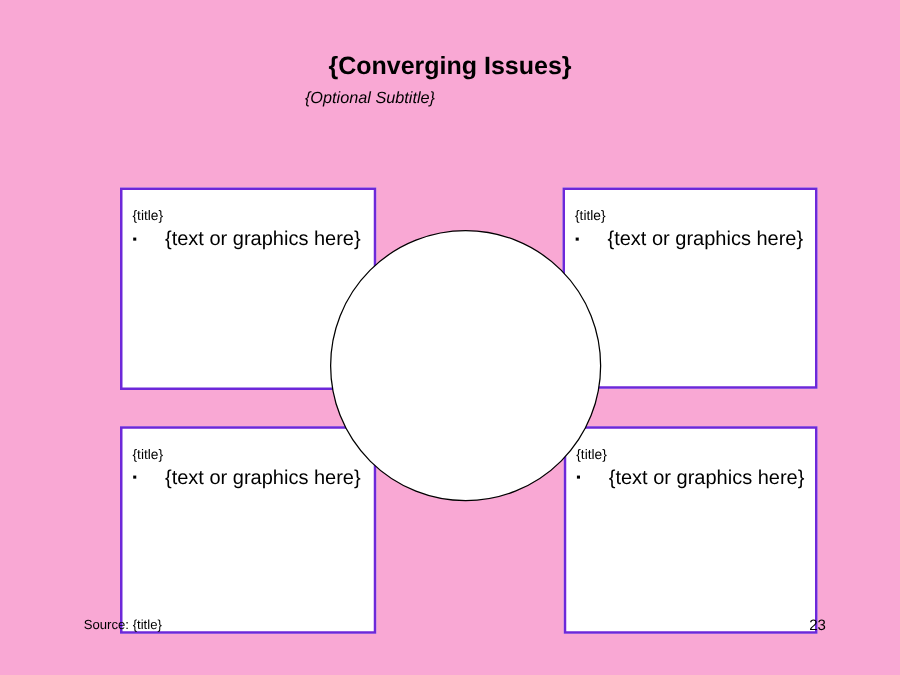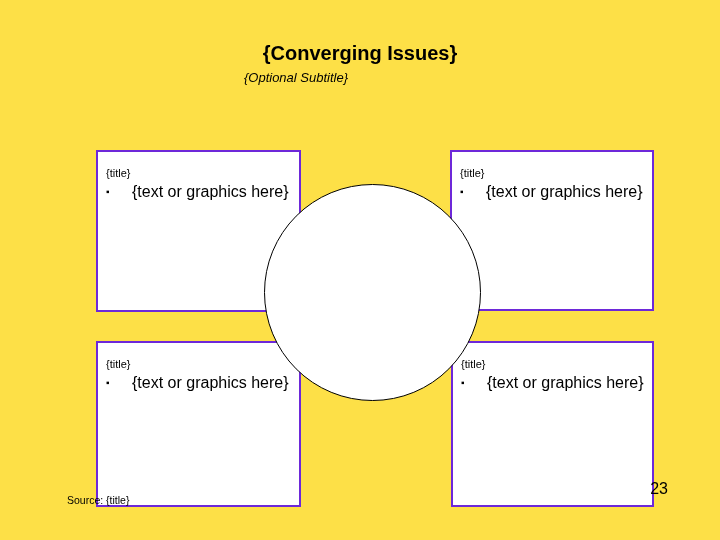--- a/index.html
+++ b/index.html
@@ -4,21 +4,21 @@
 <style>
   html, body {
     margin: 0;
     padding: 0;
     background: #ffffff;
   }
   .slide {
     position: relative;
     width: 720px;
     height: 540px;
-    background: #fde047;
+    background: #f9a8d4;
     font-family: "Liberation Sans", sans-serif;
     color: #000000;
     overflow: hidden;
   }
   .slide-title {
     position: absolute;
     top: 42px;
     left: 0;
     width: 720px;
     text-align: center;
@@ -84,24 +84,24 @@
     position: absolute;
     left: 67px;
     top: 494px;
     font-size: 10.5px;
     line-height: 13px;
     z-index: 3;
   }
   .page-number {
     position: absolute;
     left: 640px;
-    top: 481px;
+    top: 493px;
     width: 28px;
-    text-align: right;
-    font-size: 16px;
+    text-align: center;
+    font-size: 12px;
     line-height: 15px;
     z-index: 3;
   }
 </style>
 </head>
 <body>
 
 <div class="slide">
 
   <div class="slide-title">{Converging Issues}</div>

